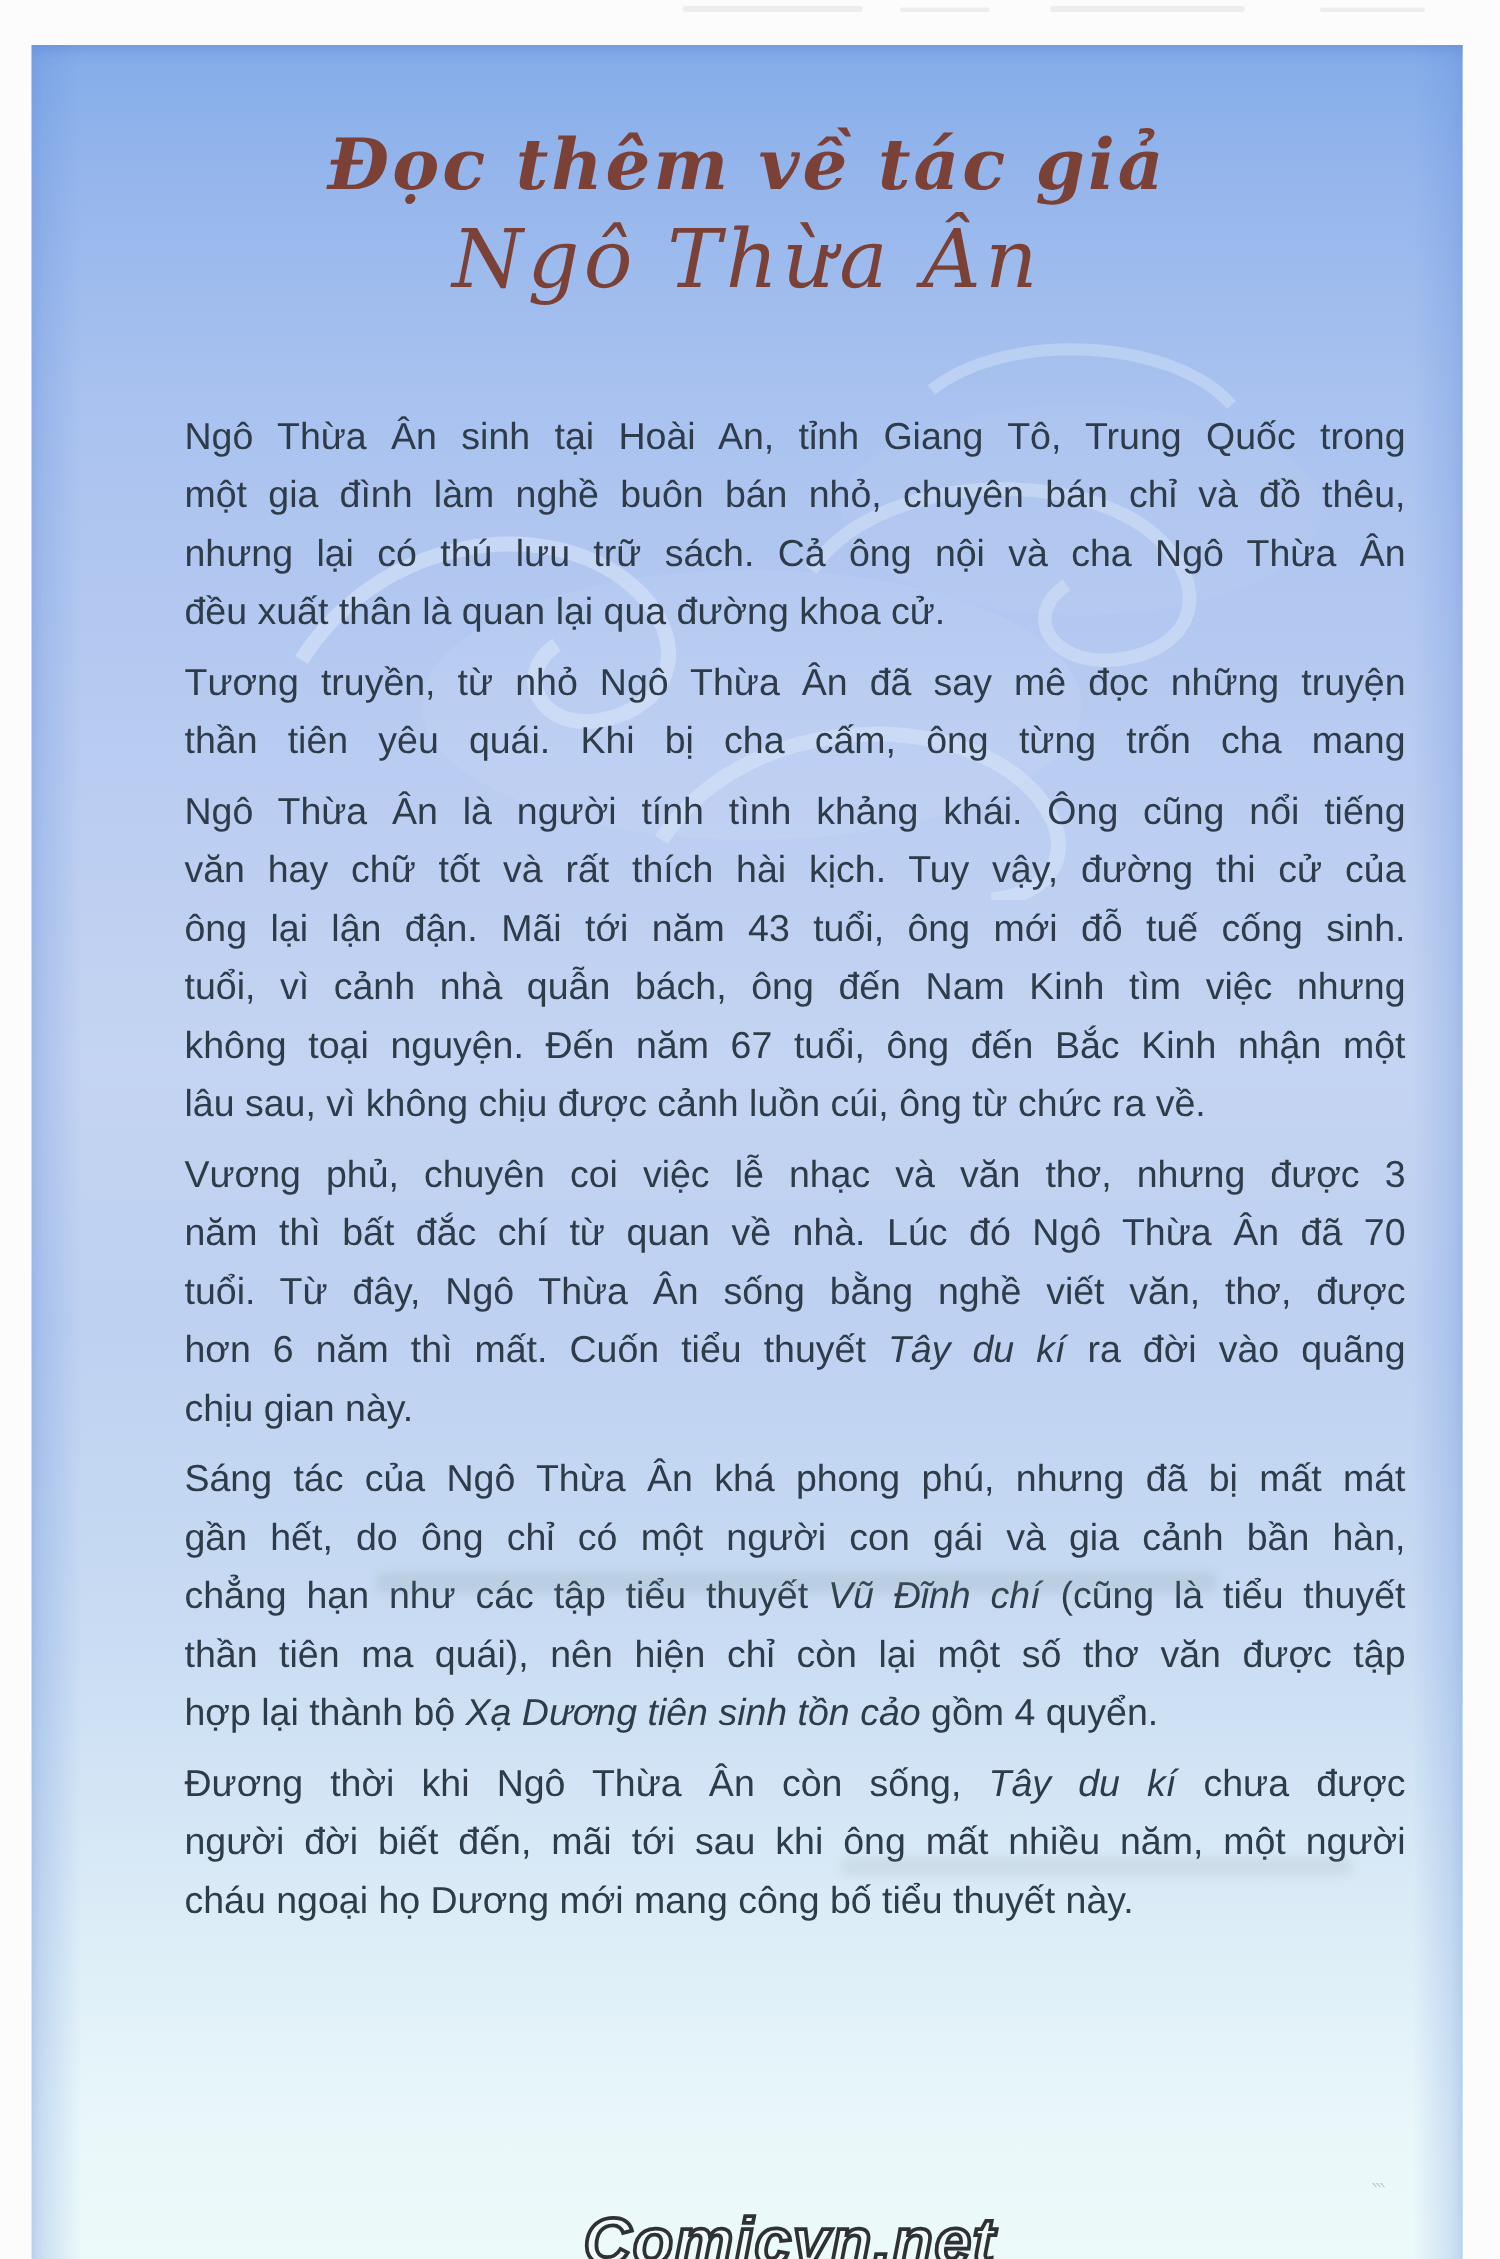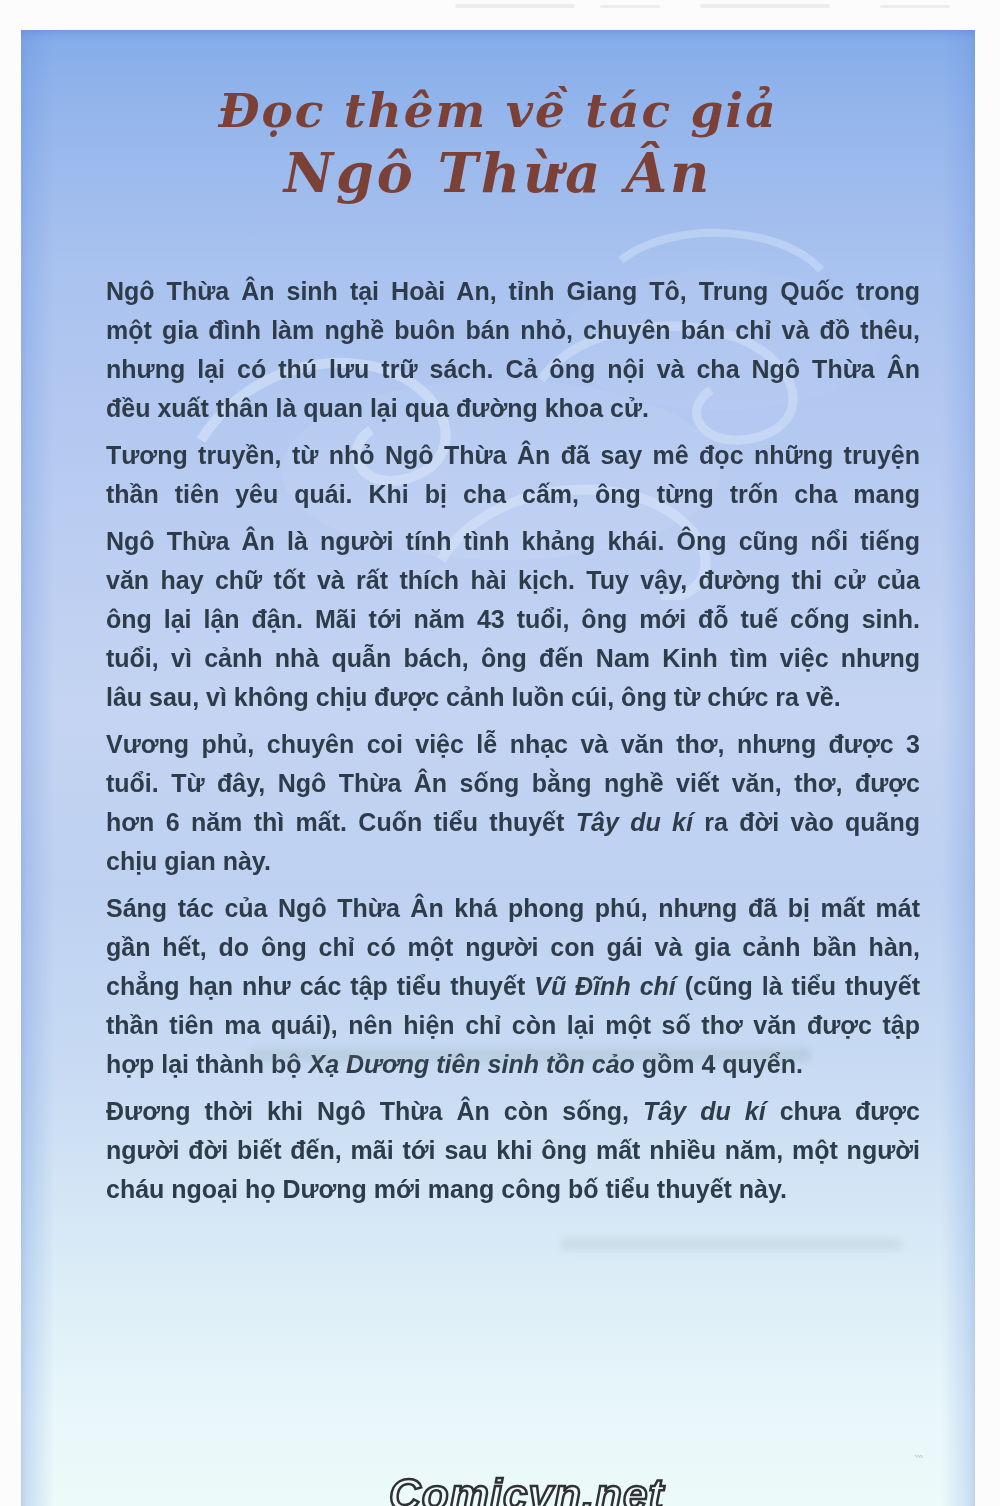--- a/index.html
+++ b/index.html
@@ -28,33 +28,32 @@
 
   .title-block { position:absolute; left:0; top:52px; width:954px; text-align:center; }
   .title-l1 {
     font-family:"DejaVu Serif", serif;
     font-style:italic; font-weight:bold;
     font-size:47px; line-height:58px;
     letter-spacing:2px;
   }
   .title-l2 {
     font-family:"DejaVu Serif", serif;
-    font-style:italic; font-weight:bold;
+    font-style:italic; font-weight:normal;
     font-size:54px; line-height:66px;
     letter-spacing:3px;
   }
 
   .article {
     position:absolute;
-    left:85px; top:242px;
+    left:102px; top:242px;
     width:814px;
     color:#2e3b49;
     font-size:25px;
     line-height:39px;
-    font-weight:bold;
   }
   .para { margin:0 0 8px 0; }
   .line { white-space:normal; }
   .line.just { text-align:justify; text-align-last:justify; }
   .it { font-style:italic; }
 
   
   .ghost-band { position:absolute; filter:blur(3px); border-radius:4px; }
 
   .pagenum-smudge {
@@ -106,24 +105,26 @@
       </div>
       <div class="para">
         <div class="line just"><span>Tương truyền, từ nhỏ Ngô Thừa Ân đã say mê đọc những truyện</span></div>
         <div class="line just"><span>thần tiên yêu quái. Khi bị cha cấm, ông từng trốn cha mang</span></div>
       </div>
       <div class="para">
         <div class="line just"><span>Ngô Thừa Ân là người tính tình khảng khái. Ông cũng nổi tiếng</span></div>
         <div class="line just"><span>văn hay chữ tốt và rất thích hài kịch. Tuy vậy, đường thi cử của</span></div>
         <div class="line just"><span>ông lại lận đận. Mãi tới năm 43 tuổi, ông mới đỗ tuế cống sinh.</span></div>
         <div class="line just"><span>tuổi, vì cảnh nhà quẫn bách, ông đến Nam Kinh tìm việc nhưng</span></div>
+        <div class="line just"><span>không toại nguyện. Đến năm 67 tuổi, ông đến Bắc Kinh nhận một</span></div>
         <div class="line"><span>lâu sau, vì không chịu được cảnh luồn cúi, ông từ chức ra về.</span></div>
       </div>
       <div class="para">
         <div class="line just"><span>Vương phủ, chuyên coi việc lễ nhạc và văn thơ, nhưng được 3</span></div>
+        <div class="line just"><span>năm thì bất đắc chí từ quan về nhà. Lúc đó Ngô Thừa Ân đã 70</span></div>
         <div class="line just"><span>tuổi. Từ đây, Ngô Thừa Ân sống bằng nghề viết văn, thơ, được</span></div>
         <div class="line just"><span>hơn 6 năm thì mất. Cuốn tiểu thuyết </span><span class="it">Tây du kí</span><span> ra đời vào quãng</span></div>
         <div class="line"><span>chịu gian này.</span></div>
       </div>
       <div class="para">
         <div class="line just"><span>Sáng tác của Ngô Thừa Ân khá phong phú, nhưng đã bị mất mát</span></div>
         <div class="line just"><span>gần hết, do ông chỉ có một người con gái và gia cảnh bần hàn,</span></div>
         <div class="line just"><span>chẳng hạn như các tập tiểu thuyết </span><span class="it">Vũ Đĩnh chí</span><span> (cũng là tiểu thuyết</span></div>
         <div class="line just"><span>thần tiên ma quái), nên hiện chỉ còn lại một số thơ văn được tập</span></div>
         <div class="line"><span>hợp lại thành bộ </span><span class="it">Xạ Dương tiên sinh tồn cảo</span><span> gồm 4 quyển.</span></div>

